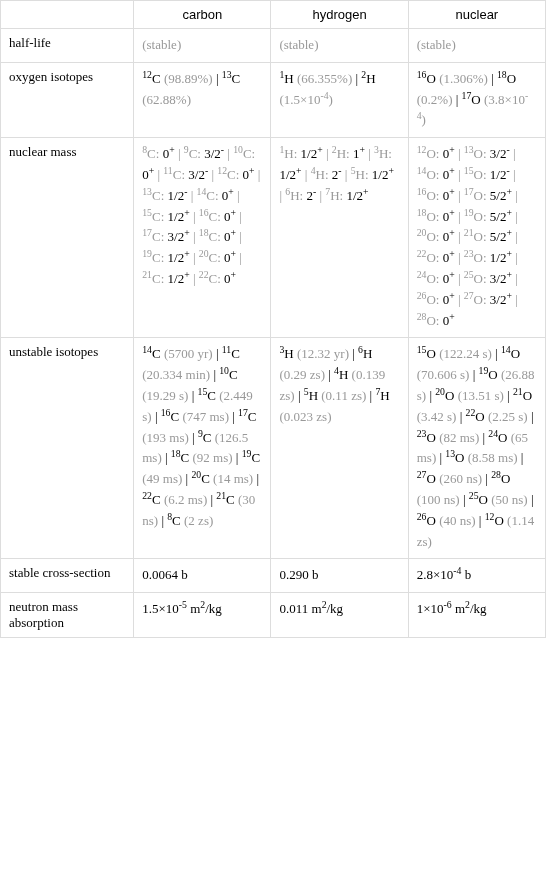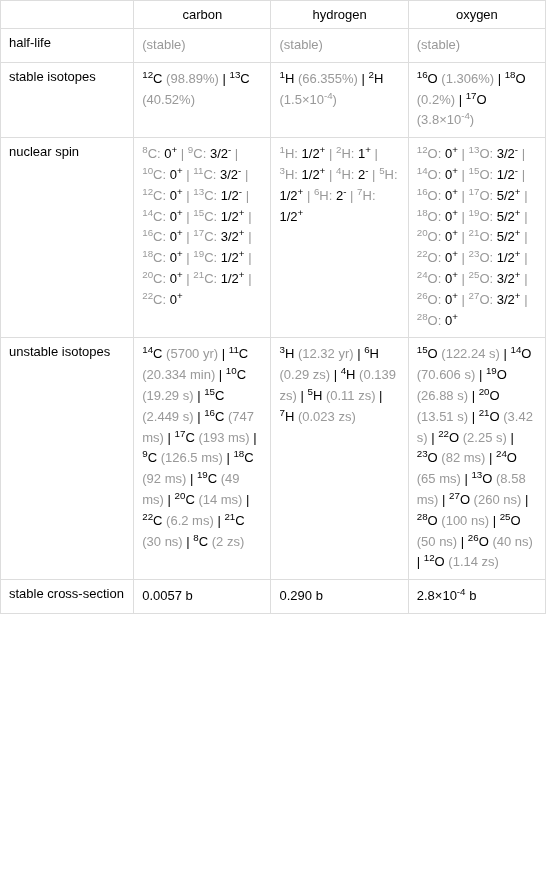--- a/index.html
+++ b/index.html
@@ -26,74 +26,82 @@
     }
     th {
       font-weight: normal;
       text-align: center;
       background: #fff;
     }
     .col-label {
       width: 133px;
       color: #000;
       background: #fff;
+      font-family: Liberation Serif, serif;
     }
     .col-data {
       width: 137px;
     }
     .gray {
       color: #999;
     }
     sup {
       font-size: 0.75em;
       vertical-align: super;
       line-height: 0;
     }
     .cell-content {
       line-height: 1.6;
       word-wrap: break-word;
+      font-family: Liberation Serif, serif;
     }
   </style>
 </head>
 <body>
 
 <table>
   <thead>
     <tr>
       <th class="col-label"></th>
       <th class="col-data">carbon</th>
       <th class="col-data">hydrogen</th>
-      <th class="col-data">oxygen</th>
+      <th class="col-data">nuclear</th>
     </tr>
   </thead>
   <tbody>
     <tr>
       <td class="col-label">half-life</td>
       <td class="gray cell-content">(stable)</td>
       <td class="gray cell-content">(stable)</td>
       <td class="gray cell-content">(stable)</td>
     </tr>
     <tr>
-      <td class="col-label">stable isotopes</td>
-      <td class="cell-content"><sup>12</sup>C <span class="gray">(98.89%)</span> | <sup>13</sup>C <span class="gray">(40.52%)</span></td>
+      <td class="col-label">oxygen isotopes</td>
+      <td class="cell-content"><sup>12</sup>C <span class="gray">(98.89%)</span> | <sup>13</sup>C <span class="gray">(62.88%)</span></td>
       <td class="cell-content"><sup>1</sup>H <span class="gray">(66.355%)</span> | <sup>2</sup>H <span class="gray">(1.5×10<sup>-4</sup>)</span></td>
       <td class="cell-content"><sup>16</sup>O <span class="gray">(1.306%)</span> | <sup>18</sup>O <span class="gray">(0.2%)</span> | <sup>17</sup>O <span class="gray">(3.8×10<sup>-4</sup>)</span></td>
     </tr>
     <tr>
-      <td class="col-label">nuclear spin</td>
+      <td class="col-label">nuclear mass</td>
       <td class="cell-content"><span class="gray"><sup>8</sup>C:</span> 0<sup>+</sup> <span class="gray">|</span> <span class="gray"><sup>9</sup>C:</span> 3/2<sup>-</sup> <span class="gray">|</span> <span class="gray"><sup>10</sup>C:</span> 0<sup>+</sup> <span class="gray">|</span> <span class="gray"><sup>11</sup>C:</span> 3/2<sup>-</sup> <span class="gray">|</span> <span class="gray"><sup>12</sup>C:</span> 0<sup>+</sup> <span class="gray">|</span> <span class="gray"><sup>13</sup>C:</span> 1/2<sup>-</sup> <span class="gray">|</span> <span class="gray"><sup>14</sup>C:</span> 0<sup>+</sup> <span class="gray">|</span> <span class="gray"><sup>15</sup>C:</span> 1/2<sup>+</sup> <span class="gray">|</span> <span class="gray"><sup>16</sup>C:</span> 0<sup>+</sup> <span class="gray">|</span> <span class="gray"><sup>17</sup>C:</span> 3/2<sup>+</sup> <span class="gray">|</span> <span class="gray"><sup>18</sup>C:</span> 0<sup>+</sup> <span class="gray">|</span> <span class="gray"><sup>19</sup>C:</span> 1/2<sup>+</sup> <span class="gray">|</span> <span class="gray"><sup>20</sup>C:</span> 0<sup>+</sup> <span class="gray">|</span> <span class="gray"><sup>21</sup>C:</span> 1/2<sup>+</sup> <span class="gray">|</span> <span class="gray"><sup>22</sup>C:</span> 0<sup>+</sup></td>
       <td class="cell-content"><span class="gray"><sup>1</sup>H:</span> 1/2<sup>+</sup> <span class="gray">|</span> <span class="gray"><sup>2</sup>H:</span> 1<sup>+</sup> <span class="gray">|</span> <span class="gray"><sup>3</sup>H:</span> 1/2<sup>+</sup> <span class="gray">|</span> <span class="gray"><sup>4</sup>H:</span> 2<sup>-</sup> <span class="gray">|</span> <span class="gray"><sup>5</sup>H:</span> 1/2<sup>+</sup> <span class="gray">|</span> <span class="gray"><sup>6</sup>H:</span> 2<sup>-</sup> <span class="gray">|</span> <span class="gray"><sup>7</sup>H:</span> 1/2<sup>+</sup></td>
       <td class="cell-content"><span class="gray"><sup>12</sup>O:</span> 0<sup>+</sup> <span class="gray">|</span> <span class="gray"><sup>13</sup>O:</span> 3/2<sup>-</sup> <span class="gray">|</span> <span class="gray"><sup>14</sup>O:</span> 0<sup>+</sup> <span class="gray">|</span> <span class="gray"><sup>15</sup>O:</span> 1/2<sup>-</sup> <span class="gray">|</span> <span class="gray"><sup>16</sup>O:</span> 0<sup>+</sup> <span class="gray">|</span> <span class="gray"><sup>17</sup>O:</span> 5/2<sup>+</sup> <span class="gray">|</span> <span class="gray"><sup>18</sup>O:</span> 0<sup>+</sup> <span class="gray">|</span> <span class="gray"><sup>19</sup>O:</span> 5/2<sup>+</sup> <span class="gray">|</span> <span class="gray"><sup>20</sup>O:</span> 0<sup>+</sup> <span class="gray">|</span> <span class="gray"><sup>21</sup>O:</span> 5/2<sup>+</sup> <span class="gray">|</span> <span class="gray"><sup>22</sup>O:</span> 0<sup>+</sup> <span class="gray">|</span> <span class="gray"><sup>23</sup>O:</span> 1/2<sup>+</sup> <span class="gray">|</span> <span class="gray"><sup>24</sup>O:</span> 0<sup>+</sup> <span class="gray">|</span> <span class="gray"><sup>25</sup>O:</span> 3/2<sup>+</sup> <span class="gray">|</span> <span class="gray"><sup>26</sup>O:</span> 0<sup>+</sup> <span class="gray">|</span> <span class="gray"><sup>27</sup>O:</span> 3/2<sup>+</sup> <span class="gray">|</span> <span class="gray"><sup>28</sup>O:</span> 0<sup>+</sup></td>
     </tr>
     <tr>
       <td class="col-label">unstable isotopes</td>
       <td class="cell-content"><sup>14</sup>C <span class="gray">(5700 yr)</span> | <sup>11</sup>C <span class="gray">(20.334 min)</span> | <sup>10</sup>C <span class="gray">(19.29 s)</span> | <sup>15</sup>C <span class="gray">(2.449 s)</span> | <sup>16</sup>C <span class="gray">(747 ms)</span> | <sup>17</sup>C <span class="gray">(193 ms)</span> | <sup>9</sup>C <span class="gray">(126.5 ms)</span> | <sup>18</sup>C <span class="gray">(92 ms)</span> | <sup>19</sup>C <span class="gray">(49 ms)</span> | <sup>20</sup>C <span class="gray">(14 ms)</span> | <sup>22</sup>C <span class="gray">(6.2 ms)</span> | <sup>21</sup>C <span class="gray">(30 ns)</span> | <sup>8</sup>C <span class="gray">(2 zs)</span></td>
       <td class="cell-content"><sup>3</sup>H <span class="gray">(12.32 yr)</span> | <sup>6</sup>H <span class="gray">(0.29 zs)</span> | <sup>4</sup>H <span class="gray">(0.139 zs)</span> | <sup>5</sup>H <span class="gray">(0.11 zs)</span> | <sup>7</sup>H <span class="gray">(0.023 zs)</span></td>
       <td class="cell-content"><sup>15</sup>O <span class="gray">(122.24 s)</span> | <sup>14</sup>O <span class="gray">(70.606 s)</span> | <sup>19</sup>O <span class="gray">(26.88 s)</span> | <sup>20</sup>O <span class="gray">(13.51 s)</span> | <sup>21</sup>O <span class="gray">(3.42 s)</span> | <sup>22</sup>O <span class="gray">(2.25 s)</span> | <sup>23</sup>O <span class="gray">(82 ms)</span> | <sup>24</sup>O <span class="gray">(65 ms)</span> | <sup>13</sup>O <span class="gray">(8.58 ms)</span> | <sup>27</sup>O <span class="gray">(260 ns)</span> | <sup>28</sup>O <span class="gray">(100 ns)</span> | <sup>25</sup>O <span class="gray">(50 ns)</span> | <sup>26</sup>O <span class="gray">(40 ns)</span> | <sup>12</sup>O <span class="gray">(1.14 zs)</span></td>
     </tr>
     <tr>
       <td class="col-label">stable cross-section</td>
-      <td class="cell-content">0.0057 b</td>
+      <td class="cell-content">0.0064 b</td>
       <td class="cell-content">0.290 b</td>
       <td class="cell-content">2.8×10<sup>-4</sup> b</td>
+    </tr>
+    <tr>
+      <td class="col-label">neutron mass absorption</td>
+      <td class="cell-content">1.5×10<sup>-5</sup> m<sup>2</sup>/kg</td>
+      <td class="cell-content">0.011 m<sup>2</sup>/kg</td>
+      <td class="cell-content">1×10<sup>-6</sup> m<sup>2</sup>/kg</td>
     </tr>
   </tbody>
 </table>
 
 </body></html>

